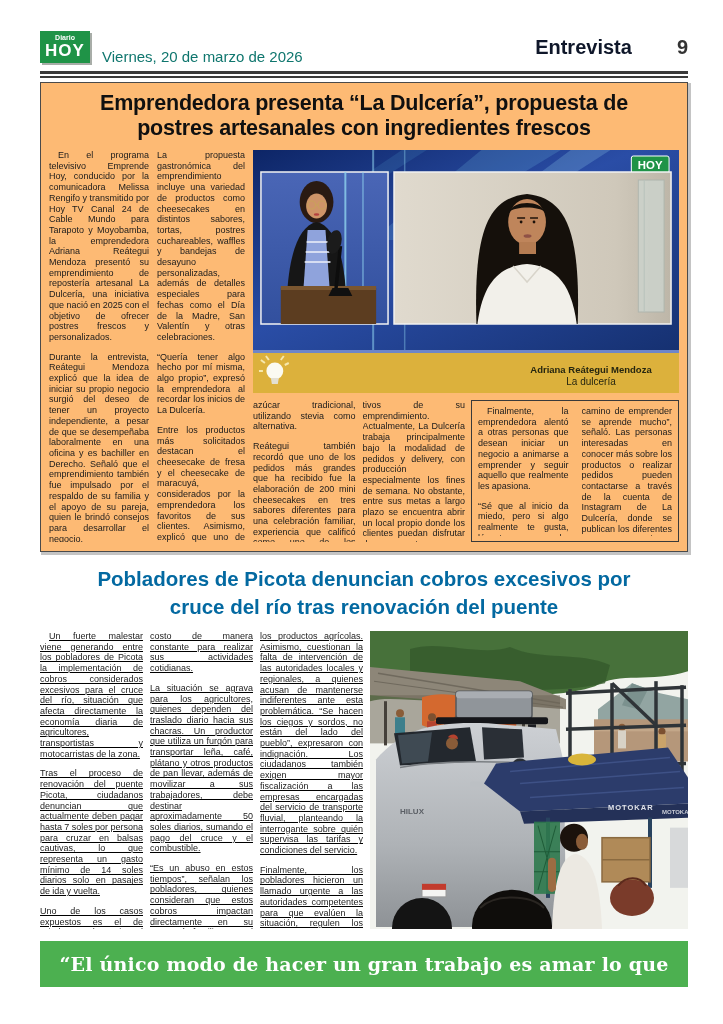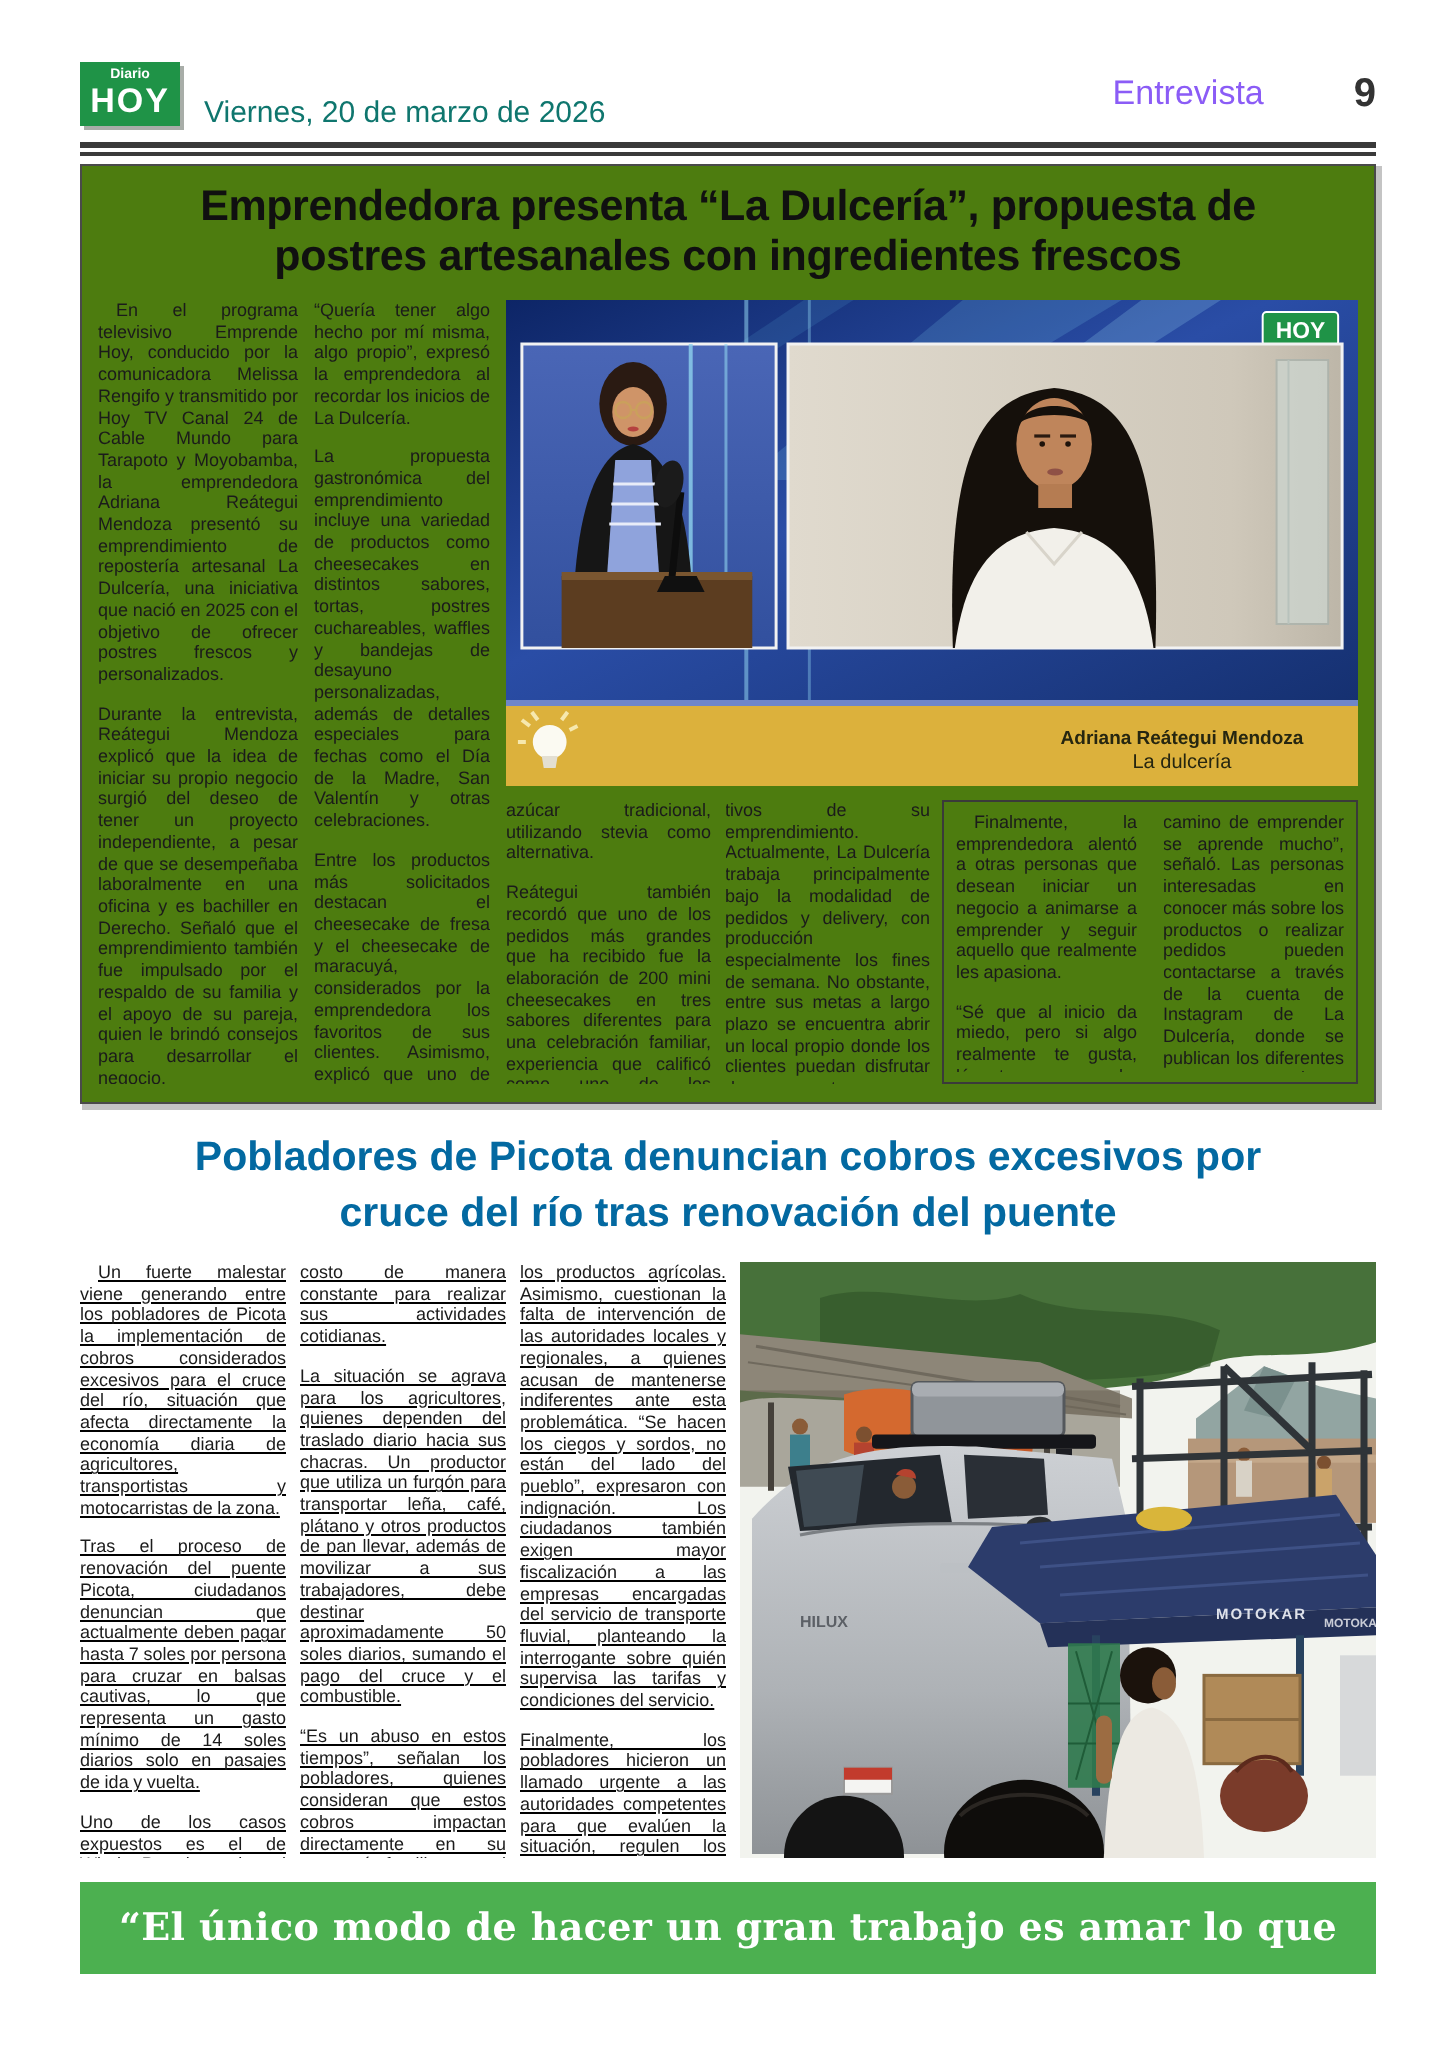--- a/index.html
+++ b/index.html
@@ -7,27 +7,27 @@
   .page{position:relative;width:723px;height:1024px;background:#fff;}
   .content{margin:0 35px 0 40px;width:648px;}
 
   
   .hdr{display:flex;align-items:center;padding-top:30px;height:34px;}
   .logo{width:50px;height:32px;background:#1f9347;color:#fff;text-align:center;
         box-shadow:2px 2px 0 #a8ada8;flex:0 0 auto;}
   .logo .diario{font-size:7px;font-weight:bold;line-height:9px;padding-top:2px;}
   .logo .hoy{font-size:17px;font-weight:800;line-height:18px;letter-spacing:1px;}
   .date{margin-left:12px;font-size:15px;color:#0f766e;margin-top:18px;}
-  .section{margin-left:auto;font-size:17px;font-weight:400;color:#8b5cf6;}
+  .section{margin-left:auto;font-size:20px;font-weight:700;color:#0f172a;}
   .pagenum{margin-left:45px;font-size:20px;font-weight:700;color:#333;}
   .rule{margin-top:7px;height:2px;border-top:3px solid #3a3a3a;border-bottom:2px solid #3a3a3a;}
 
   
   .article1{margin-top:4px;border:1px solid #4a4a4a;box-shadow:2px 2px 0 1px #c4c4c4;
-            padding:6px 8px 8px;height:470px;box-sizing:border-box;background:#4d7c0f;}
+            padding:6px 8px 8px;height:470px;box-sizing:border-box;background:#fdba74;}
   .h1{font-size:21.5px;font-weight:700;text-align:center;line-height:25px;color:#101010;
       margin:2px auto 9px;width:580px;letter-spacing:-0.2px;}
   .a1body{display:flex;gap:8px;height:392px;}
   .col{overflow:hidden;}
   .colA1{width:100px;flex:0 0 auto;}
   .colA2{width:88px;flex:0 0 auto;}
   .a1right{flex:1;display:flex;flex-direction:column;gap:7px;min-width:0;}
   .tv{height:243px;position:relative;background:#10265c;flex:0 0 auto;}
   .tv svg{display:block;width:100%;height:100%;}
   .tv-title{position:absolute;left:34px;bottom:7px;font-size:18px;font-weight:800;
@@ -80,22 +80,22 @@
 
     <div class="article1">
       <div class="h1">Emprendedora presenta “La Dulcería”, propuesta de postres artesanales con ingredientes frescos</div>
 
       <div class="a1body bodytext">
         <div class="col colA1">
           <p class="indent">En el programa televisivo Emprende Hoy, conducido por la comunicadora Melissa Rengifo y transmitido por Hoy TV Canal 24 de Cable Mundo para Tarapoto y Moyobamba, la emprendedora Adriana Reátegui Mendoza presentó su emprendimiento de repostería artesanal La Dulcería, una iniciativa que nació en 2025 con el objetivo de ofrecer postres frescos y personalizados.</p>
           <p>Durante la entrevista, Reátegui Mendoza explicó que la idea de iniciar su propio negocio surgió del deseo de tener un proyecto independiente, a pesar de que se desempeñaba laboralmente en una oficina y es bachiller en Derecho. Señaló que el emprendimiento también fue impulsado por el respaldo de su familia y el apoyo de su pareja, quien le brindó consejos para desarrollar el negocio.</p>
         </div>
         <div class="col colA2">
+          <p>La propuesta gastronómica del emprendimiento incluye una variedad de productos como cheesecakes en distintos sabores, tortas, postres cuchareables, waffles y bandejas de desayuno personalizadas, además de detalles especiales para fechas como el Día de la Madre, San Valentín y otras celebraciones.</p>
           <p>“Quería tener algo hecho por mí misma, algo propio”, expresó la emprendedora al recordar los inicios de La Dulcería.</p>
-          <p>La propuesta gastronómica del emprendimiento incluye una variedad de productos como cheesecakes en distintos sabores, tortas, postres cuchareables, waffles y bandejas de desayuno personalizadas, además de detalles especiales para fechas como el Día de la Madre, San Valentín y otras celebraciones.</p>
           <p>Entre los productos más solicitados destacan el cheesecake de fresa y el cheesecake de maracuyá, considerados por la emprendedora los favoritos de sus clientes. Asimismo, explicó que uno de los aspectos que distingue a su marca es el uso de ingredientes frescos y la elaboración de los postres sin</p>
         </div>
 
         <div class="a1right">
 
           <div class="tv">
             <svg viewBox="0 0 429 243" preserveAspectRatio="none">
               <defs>
                 <linearGradient id="tvbg" x1="0" y1="0" x2="1" y2="1">
                   <stop offset="0" stop-color="#0d2566"></stop>

